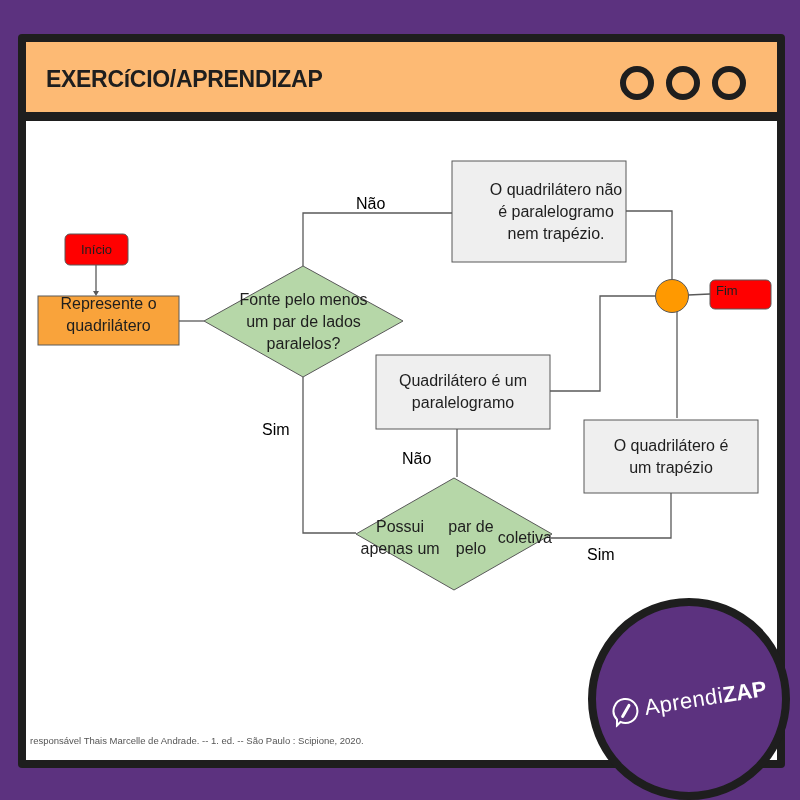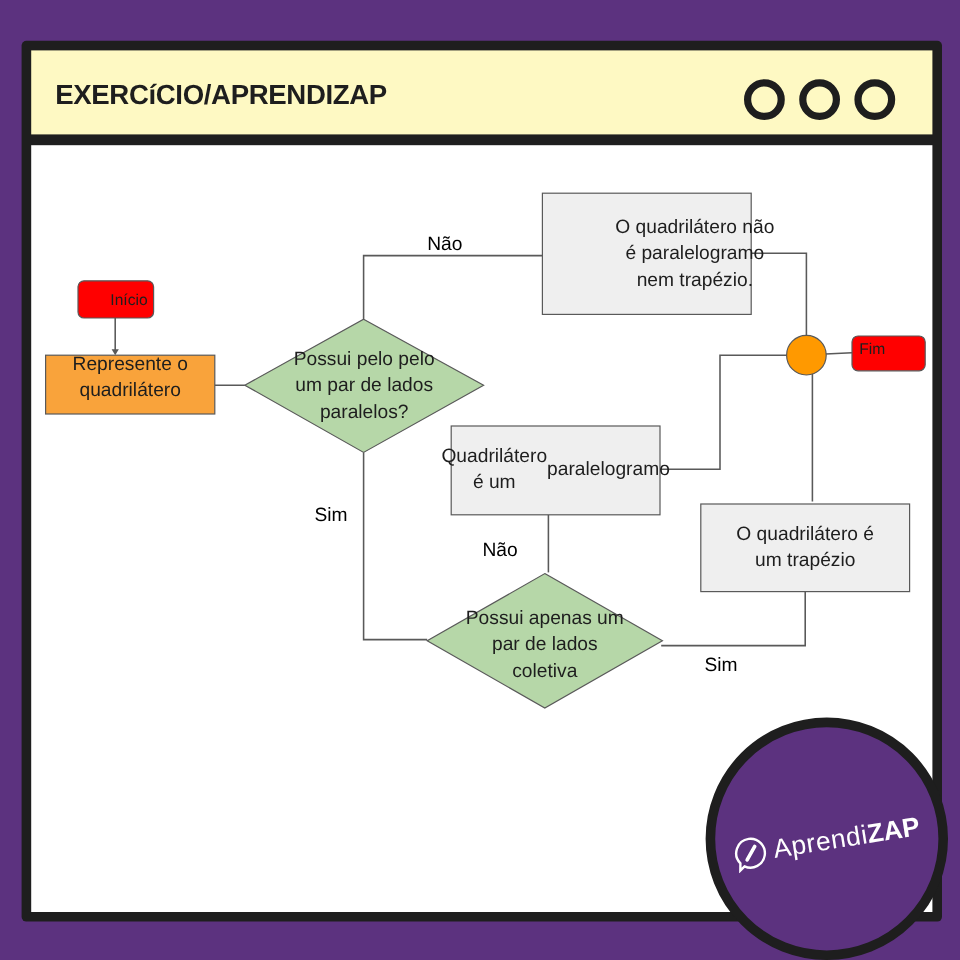--- a/index.html
+++ b/index.html
@@ -1,18 +1,18 @@
 <!DOCTYPE html>
 <html><head>
 <meta charset="utf-8">
 <style>
   html, body { margin:0; padding:0; }
   body { width:800px; height:800px; background:#5c327f; position:relative; overflow:hidden; font-family:"Liberation Sans", sans-serif; }
   .frame { position:absolute; left:18px; top:34px; width:767px; height:734px; background:#1e1e1e; border-radius:4px; }
-  .header { position:absolute; left:26px; top:42px; width:751px; height:70px; background:#fef9c3; }
+  .header { position:absolute; left:26px; top:42px; width:751px; height:70px; background:#fdba74; }
   .title { position:absolute; left:20px; top:24px; font-size:23px; font-weight:bold; color:#1e1e1e; letter-spacing:-0.3px; }
   .dots { position:absolute; right:31px; top:24px; display:flex; gap:12px; }
   .dot { width:22px; height:22px; border:6px solid #1e1e1e; border-radius:50%; box-sizing:content-box; }
   .canvas { position:absolute; left:26px; top:121px; width:751px; height:639px; background:#ffffff; }
   svg.diagram { position:absolute; left:0; top:0; }
   .lbl { position:absolute; font-size:16px; color:#000000; text-align:center; line-height:22px; }
   .box-text { position:absolute; display:flex; align-items:center; justify-content:center; text-align:center; font-size:16px; color:#1e1e1e; line-height:22px; }
   .small { font-size:13px; }
   .source { position:absolute; left:30px; top:734px; font-size:9.5px; color:#555; line-height:13px; width:540px; }
   .badge { position:absolute; left:588px; top:598px; width:202px; height:202px; border-radius:50%; background:#5c327f; border:8px solid #1e1e1e; box-sizing:border-box; }
@@ -74,64 +74,65 @@
 
     <rect x="684" y="159" width="61" height="29" rx="5" fill="#ff0000" stroke="#595959" stroke-width="1"></rect>
 
     <rect x="350" y="234" width="174" height="74" fill="#efefef" stroke="#595959" stroke-width="1"></rect>
 
     <rect x="558" y="299" width="174" height="73" fill="#efefef" stroke="#595959" stroke-width="1"></rect>
 
     <polygon points="428,357 526,413 428,469 330,413" fill="#b6d7a8" stroke="#595959" stroke-width="1"></polygon>
   </svg>
 
-  <div class="box-text small" style="left:39px;top:113px;width:63px;height:31px;padding-left:11px;">Início</div>
+  <div class="box-text small" style="left:39px;top:113px;width:63px;height:31px;">Início</div>
 
   <div class="box-text" style="left:12px;top:169px;width:141px;height:49px;flex-direction:column;">
     <span>Represente o</span>
     <span>quadrilátero</span>
   </div>
 
   <div class="box-text" style="left:178px;top:168px;width:199px;height:66px;flex-direction:column;">
-    <span>Possui pelo pelo</span>
+    <span>Fonte pelo menos</span>
     <span>um par de lados</span>
     <span>paralelos?</span>
   </div>
 
-  <div class="box-text" style="left:426px;top:40px;width:174px;height:101px;flex-direction:column;padding-left:40px;">
+  <div class="box-text" style="left:403px;top:40px;width:174px;height:101px;flex-direction:column;padding-left:40px;">
     <span>O quadrilátero não</span>
     <span>é paralelogramo</span>
     <span>nem trapézio.</span>
   </div>
 
   <div class="box-text small" style="left:690px;top:159px;width:40px;height:21px;justify-content:flex-start;">Fim</div>
 
-  <div class="box-text" style="left:350px;top:234px;width:174px;height:74px;">
+  <div class="box-text" style="left:350px;top:234px;width:174px;height:74px;flex-direction:column;">
     <span>Quadrilátero é um</span>
     <span>paralelogramo</span>
   </div>
 
   <div class="box-text" style="left:558px;top:299px;width:174px;height:73px;flex-direction:column;">
     <span>O quadrilátero é</span>
     <span>um trapézio</span>
   </div>
 
-  <div class="box-text" style="left:330px;top:384px;width:196px;height:66px;flex-direction:column;">
+  <div class="box-text" style="left:330px;top:384px;width:196px;height:66px;">
     <span>Possui apenas um</span>
-    <span>par de lados</span>
+    <span>par de pelo</span>
     <span>coletiva</span>
   </div>
 
   <div class="lbl" style="left:330px;top:72px;">Não</div>
   <div class="lbl" style="left:236px;top:298px;">Sim</div>
   <div class="lbl" style="left:376px;top:327px;">Não</div>
   <div class="lbl" style="left:561px;top:423px;">Sim</div>
 </div>
 
 <div class="source">
+  <div>responsável Thais Marcelle de Andrade. -- 1. ed. -- São Paulo : Scipione, 2020.</div>
 </div>
 
 <div class="badge">
   <div class="badge-inner">
     <svg width="30" height="30" viewBox="0 0 30 30">
       <path d="M15 3 A12 12 0 1 1 8 25 L4 28 L5 22 A12 12 0 0 1 15 3 Z" fill="none" stroke="#ffffff" stroke-width="2"></path>
       <line x1="11" y1="20" x2="19" y2="10" stroke="#ffffff" stroke-width="3" stroke-linecap="round"></line>
     </svg>
     <span class="brand-light">Aprendi</span>
       <span class="brand-bold" style="margin-left:-4px;">ZAP</span>

